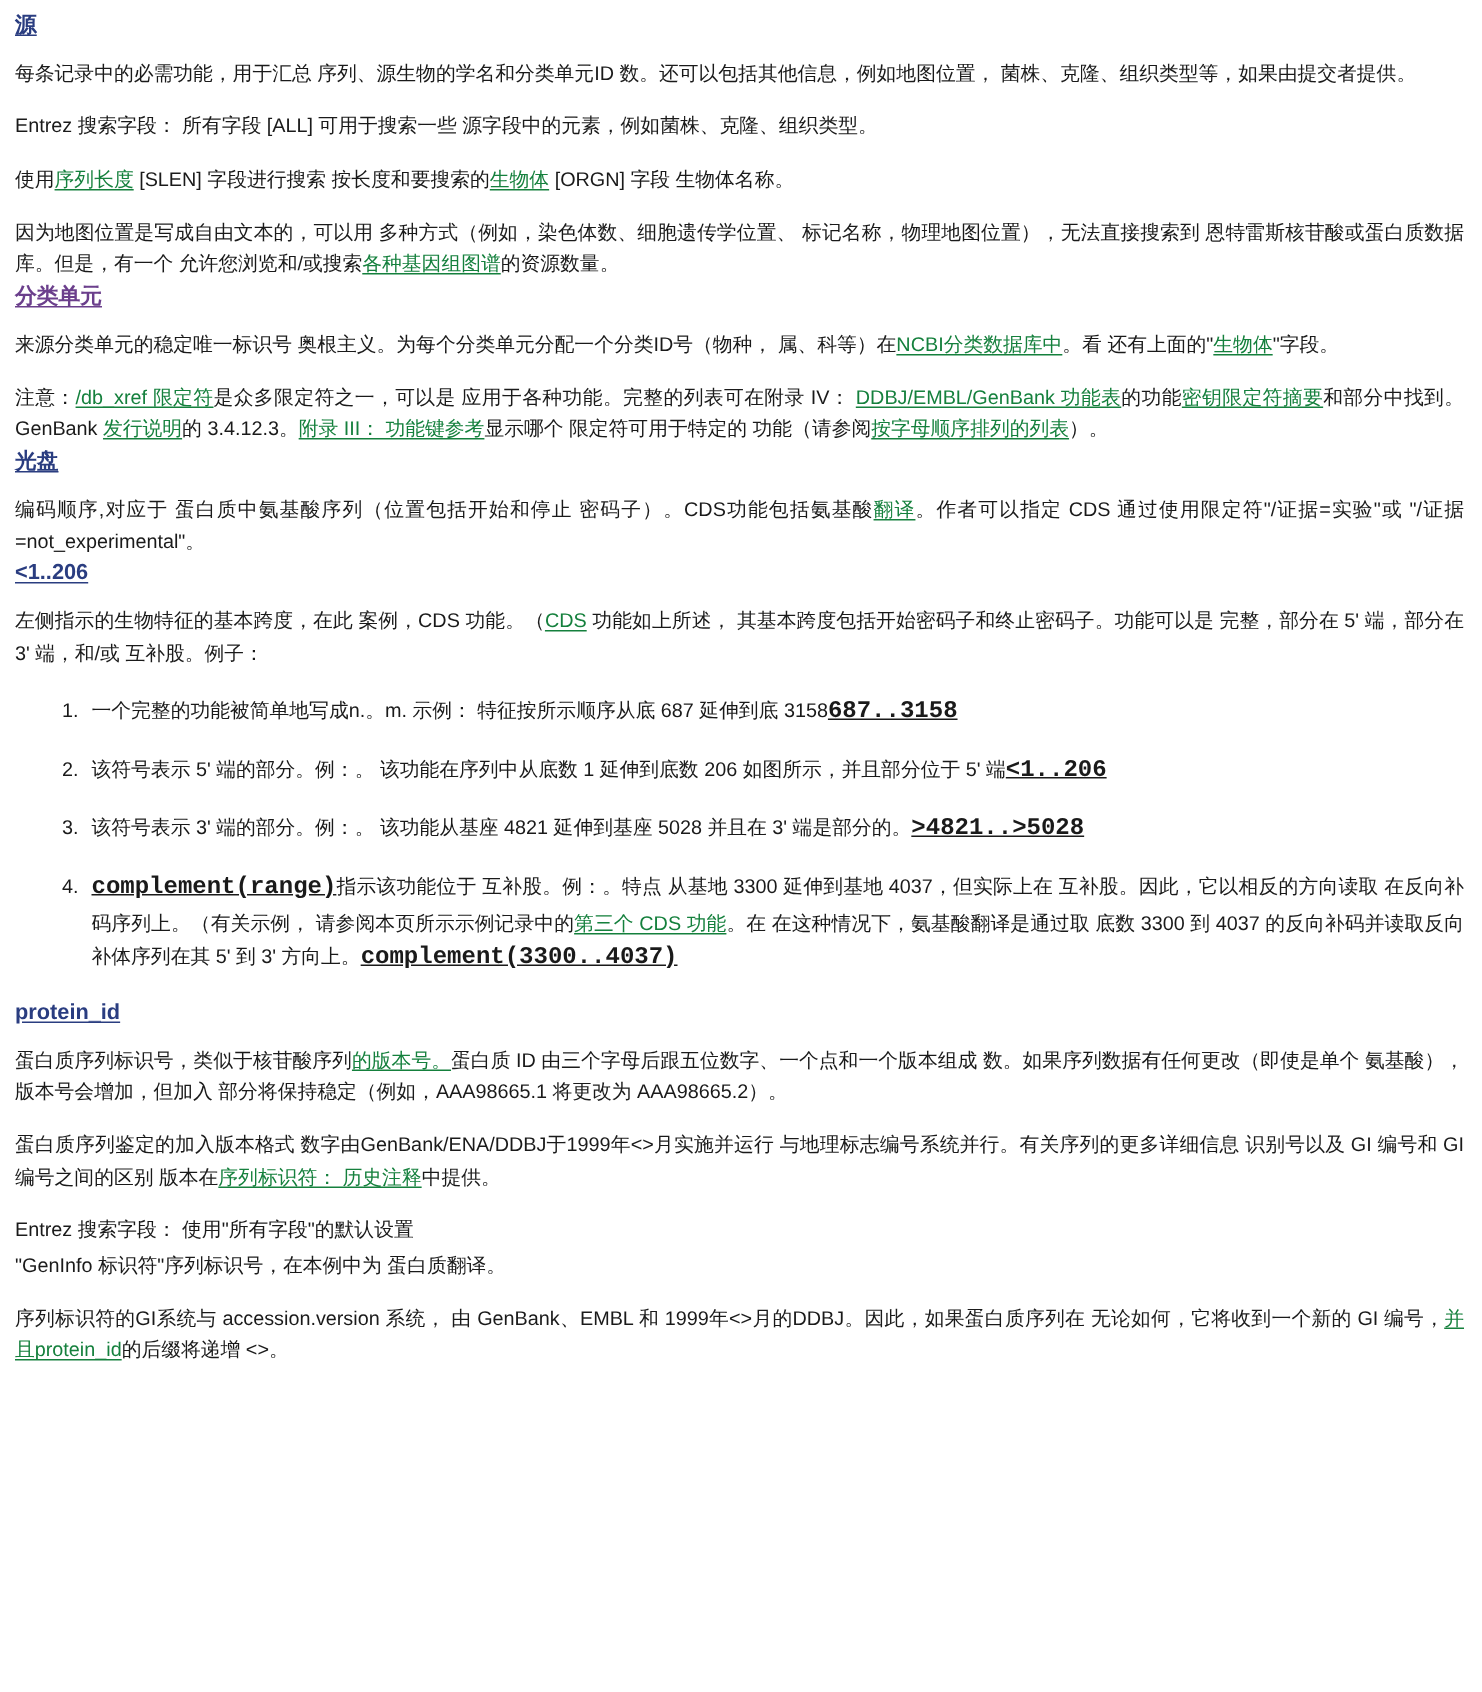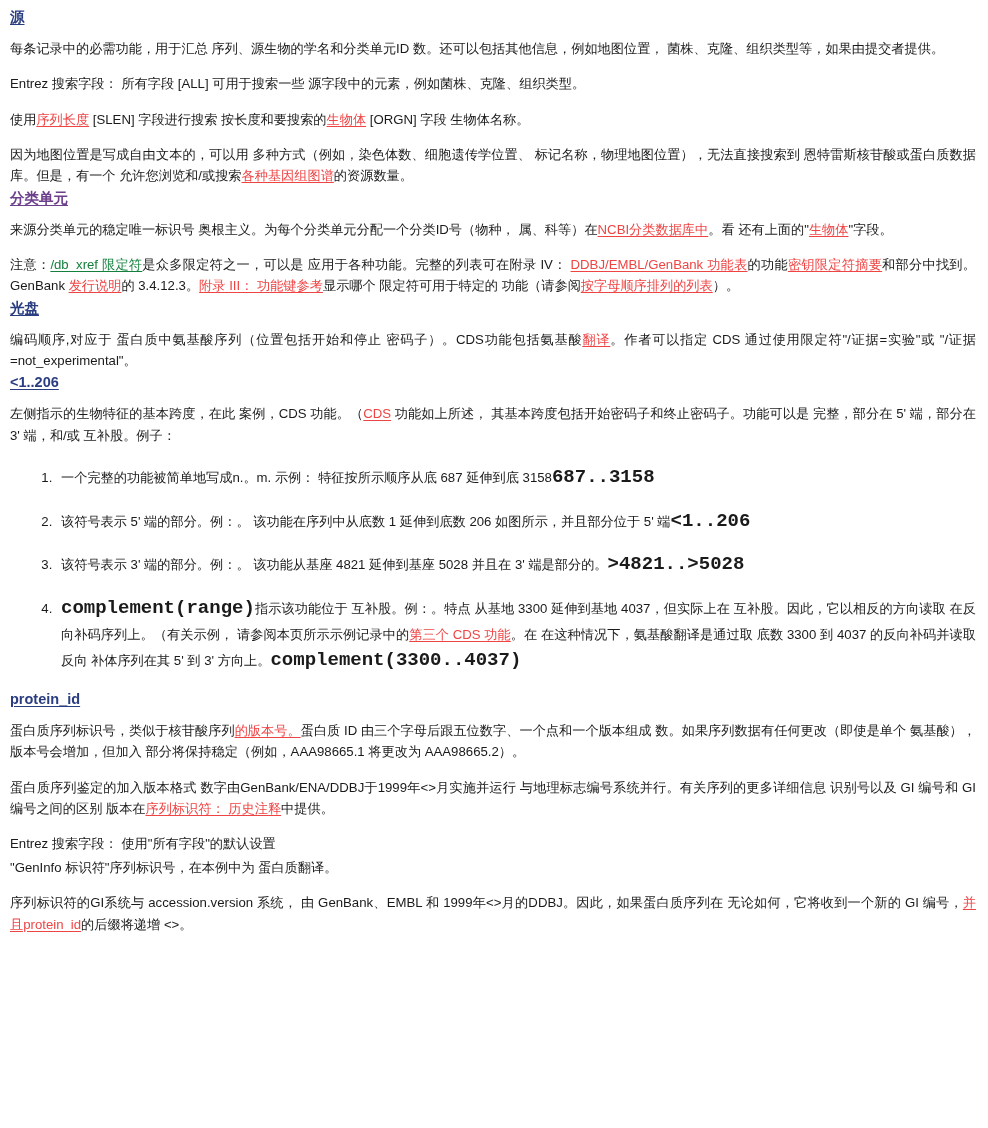--- a/index.html
+++ b/index.html
@@ -40,31 +40,32 @@
   .sec { margin-bottom: 2px; }
   .sec + .sec { }
   p.para {
     margin: 0 0 14px 0;
     padding: 0;
     text-align: justify;
     text-justify: inter-ideograph;
   }
   p.para:last-child { margin-bottom: 0; }
   a.lnk {
-    color: #ef4444;
+    color: #15803d;
     text-decoration: underline;
     text-underline-offset: 1.5px;
     cursor: pointer;
   }
   a.lnk.vis { color: #15803d; }
   code.mono {
     font-family: "Liberation Mono", "DejaVu Sans Mono", monospace;
     font-weight: bold;
-    font-size: 19px;
+    font-size: 16px;
     letter-spacing: 0px;
+    text-decoration: underline;
   }
   ol.numlist {
     margin: 16px 0 14px 0;
     padding-left: 46px;
     list-style-type: decimal;
   }
   ol.numlist > li {
     margin-bottom: 13px;
     padding-left: 5px;
     text-align: justify;

